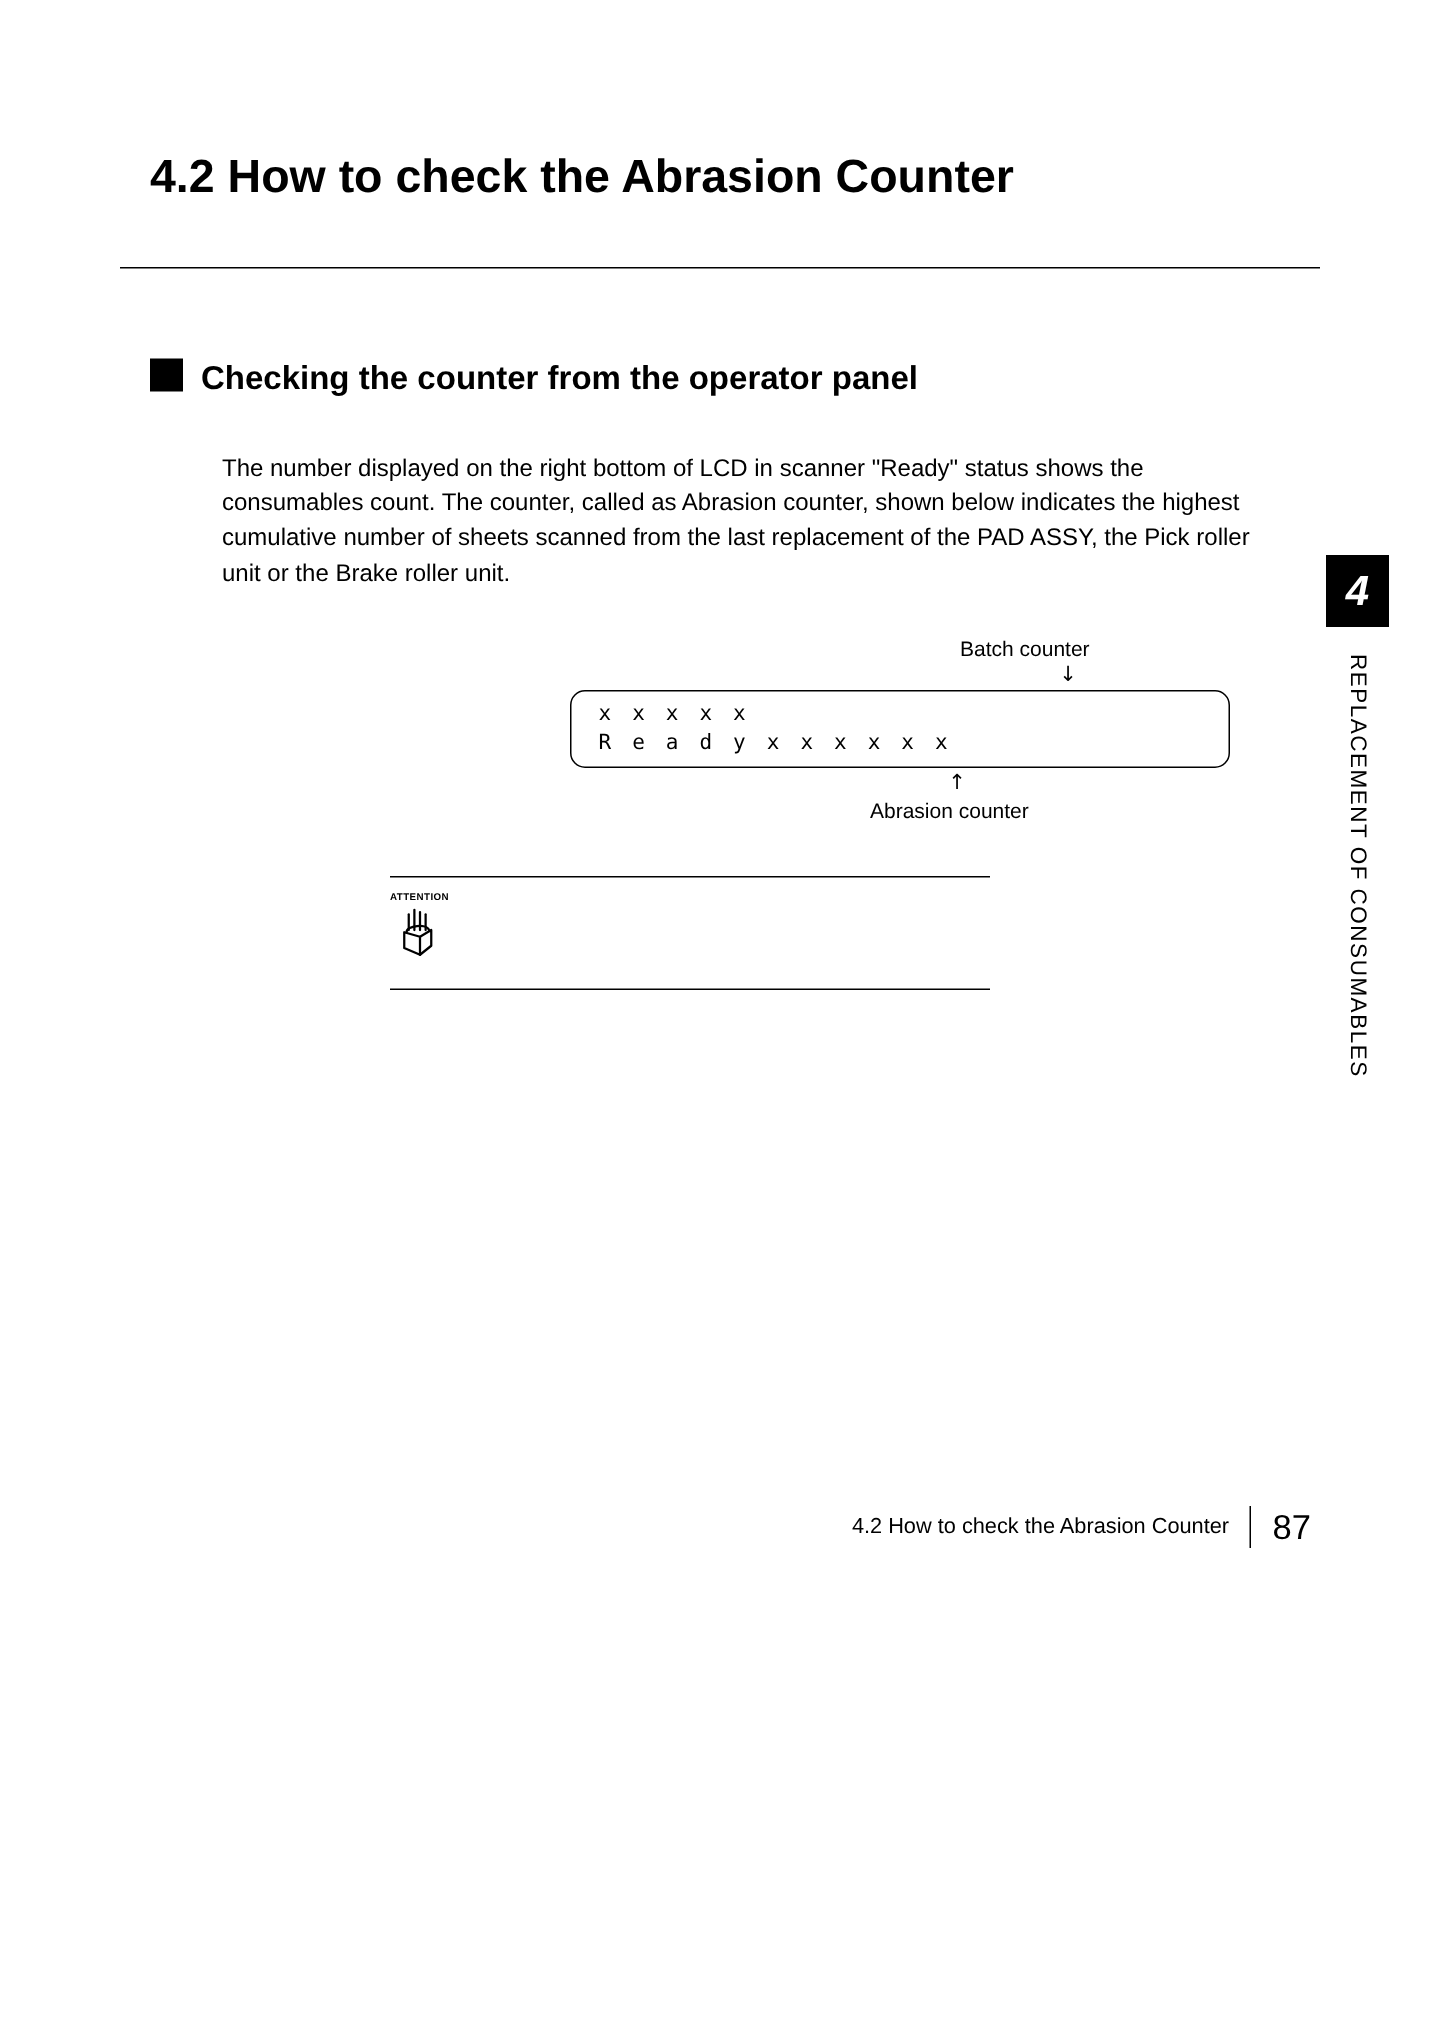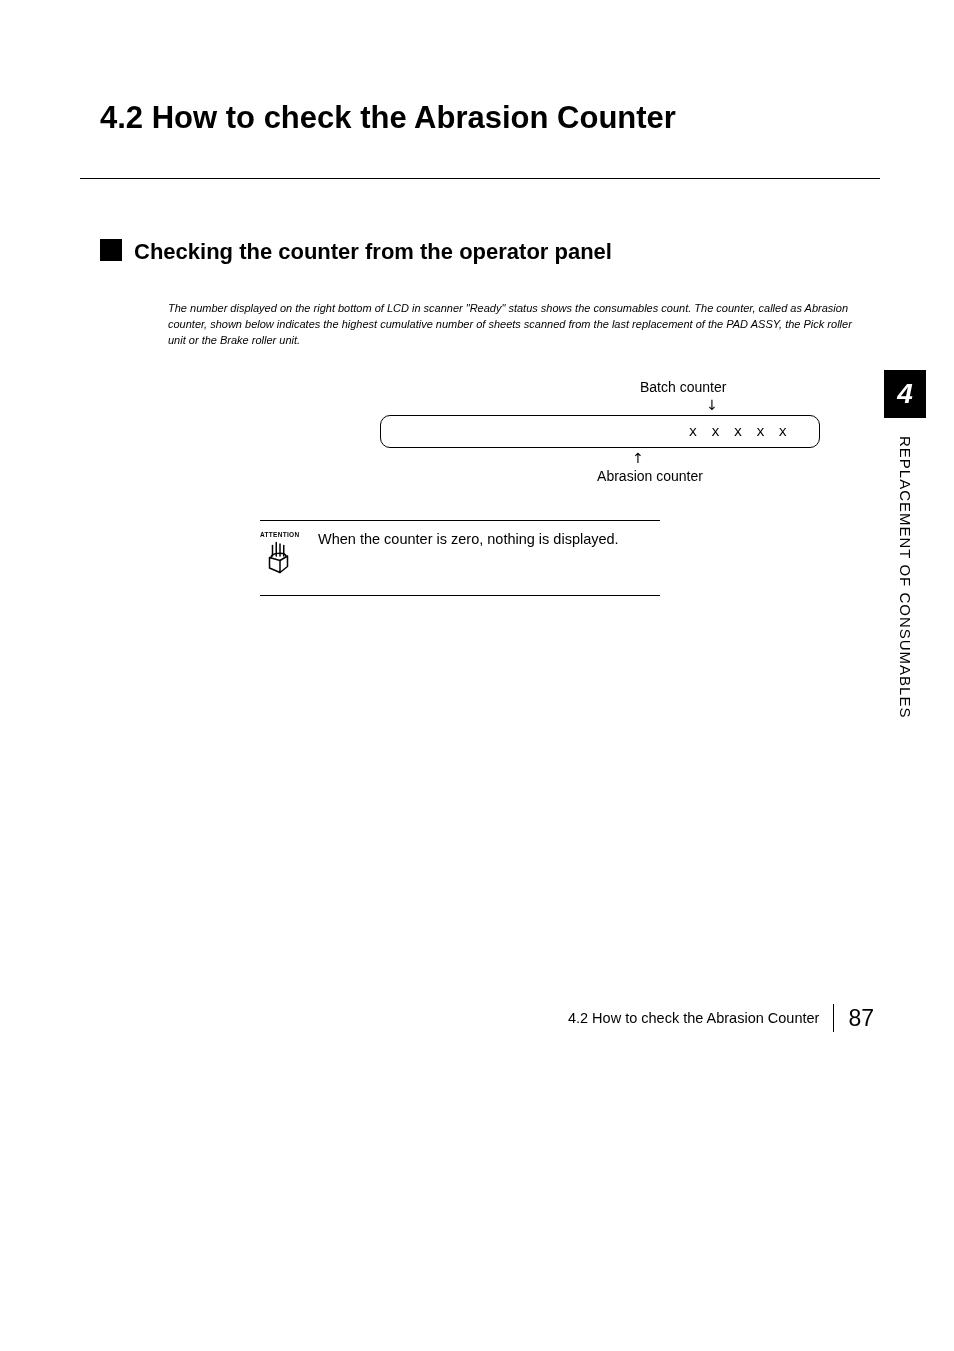--- a/index.html
+++ b/index.html
@@ -3,30 +3,30 @@
 <meta charset="utf-8">
 <style>
   * { box-sizing: border-box; margin: 0; padding: 0; }
   html, body { width: 954px; height: 1351px; font-family: Arial, Helvetica, sans-serif; background: #fff; color: #000; }
   .page { position: relative; width: 954px; height: 1082px; padding: 100px 44px 60px 100px; }
   .main-title { font-size: 31px; font-weight: bold; margin-bottom: 42px; }
   .title-rule { border: none; border-top: 1.5px solid #000; margin-bottom: 60px; margin-left: -20px; width: 800px; }
   .subhead-row { display: flex; align-items: flex-start; gap: 12px; margin-bottom: 36px; }
   .black-box { width: 22px; height: 22px; background: #000; flex: 0 0 auto; }
   .subhead { font-size: 22px; font-weight: bold; }
-  .body-text { font-size: 11px; line-height: 1.45; margin-left: 68px; max-width: 690px; margin-bottom: 30px; font-style: italic; }
+  .body-text { font-size: 16px; line-height: 1.45; margin-left: 48px; max-width: 690px; margin-bottom: 30px; }
   .lcd-block { margin-left: 280px; margin-bottom: 36px; }
   .batch-label { font-size: 14px; margin-left: 260px; margin-bottom: 2px; width: 140px; }
   .down-arrow { font-size: 14px; text-align: center; margin-left: 322px; width: 20px; margin-bottom: 2px; font-family: "DejaVu Sans", Arial, sans-serif; }
   .lcd-frame { width: 440px; border: 1.5px solid #000; border-radius: 10px; padding: 6px 18px; font-family: monospace; font-size: 14px; letter-spacing: 0; line-height: 1.35; }
-  .lcd-row { display: flex; justify-content: flex-end; }
+  .lcd-row { display: flex; justify-content: flex-start; }
   .lcd-left { letter-spacing: 14px; }
   .lcd-right { letter-spacing: 14px; text-align: right; }
   .up-arrow { font-size: 14px; text-align: center; margin-left: 248px; width: 20px; margin-top: 2px; font-family: "DejaVu Sans", Arial, sans-serif; }
-  .abrasion-label { font-size: 14px; text-align: center; margin-left: 200px; width: 140px; margin-top: 2px; }
+  .abrasion-label { font-size: 14px; margin-left: 200px; width: 140px; margin-top: 2px; }
   .attention-wrap { margin-left: 160px; width: 400px; }
   .attention-rule { border: none; border-top: 1px solid #000; margin: 0; }
   .attention-inner { display: flex; align-items: flex-start; gap: 12px; padding: 8px 0 18px 0; }
   .attention-icon { width: 46px; height: 46px; flex: 0 0 auto; margin-top: 2px; }
   .attention-label { font-size: 6.5px; font-weight: bold; letter-spacing: 0.3px; }
   .attention-text { font-size: 14.5px; line-height: 1.4; max-width: 320px; }
   .side-tab { position: absolute; right: 28px; top: 370px; display: flex; flex-direction: column; align-items: center; }
   .tab-box { width: 42px; height: 48px; background: #000; color: #fff; font-size: 28px; font-weight: bold; display: flex; align-items: center; justify-content: center; font-style: italic; }
   .vtext { writing-mode: vertical-rl; text-orientation: mixed; font-size: 15px; margin-top: 18px; letter-spacing: 1px; }
   .footer { position: absolute; bottom: 50px; right: 80px; display: flex; align-items: center; gap: 14px; font-size: 14.5px; }
@@ -49,20 +49,24 @@
   <p class="body-text">The number displayed on the right bottom of LCD in scanner "Ready" status shows the consumables count. The counter, called as Abrasion counter, shown below indicates the highest cumulative number of sheets scanned from the last replacement of the PAD ASSY, the Pick roller unit or the Brake roller unit.</p>
 
   <div class="lcd-block">
     <div class="batch-label">Batch counter</div>
     <div class="down-arrow">↓</div>
     <div class="lcd-frame">
       <div class="lcd-row">
         <span></span>
         <span class="lcd-right">xxxxx</span>
       </div>
+      <div class="lcd-row">
+        <span class="lcd-left">Ready</span>
+        <span class="lcd-right">xxxxxx</span>
+      </div>
     </div>
     <div class="up-arrow">↑</div>
     <div class="abrasion-label">Abrasion counter</div>
   </div>
 
   <div class="attention-wrap">
     <hr class="attention-rule">
     <div class="attention-inner">
       <div class="attention-icon">
         <div class="attention-label">ATTENTION</div>
@@ -71,21 +75,20 @@
             <path d="M10 26 L10 40 L24 46 L24 30 Z"></path>
             <path d="M24 30 L34 24 L34 38 L24 46"></path>
             <path d="M14 24 L14 10"></path>
             <path d="M19 24 L19 6"></path>
             <path d="M24 24 L24 8"></path>
             <path d="M29 24 L29 10"></path>
             <path d="M12 26 C12 20 30 18 32 24"></path>
           </g>
         </svg>
       </div>
-      <div class="attention-text">When the counter is zero, nothing is displayed.</div>
     </div>
     <hr class="attention-rule">
   </div>
 
   <div class="side-tab">
     <div class="tab-box">4</div>
     <div class="vtext">REPLACEMENT OF CONSUMABLES</div>
   </div>
 
   <div class="footer">

